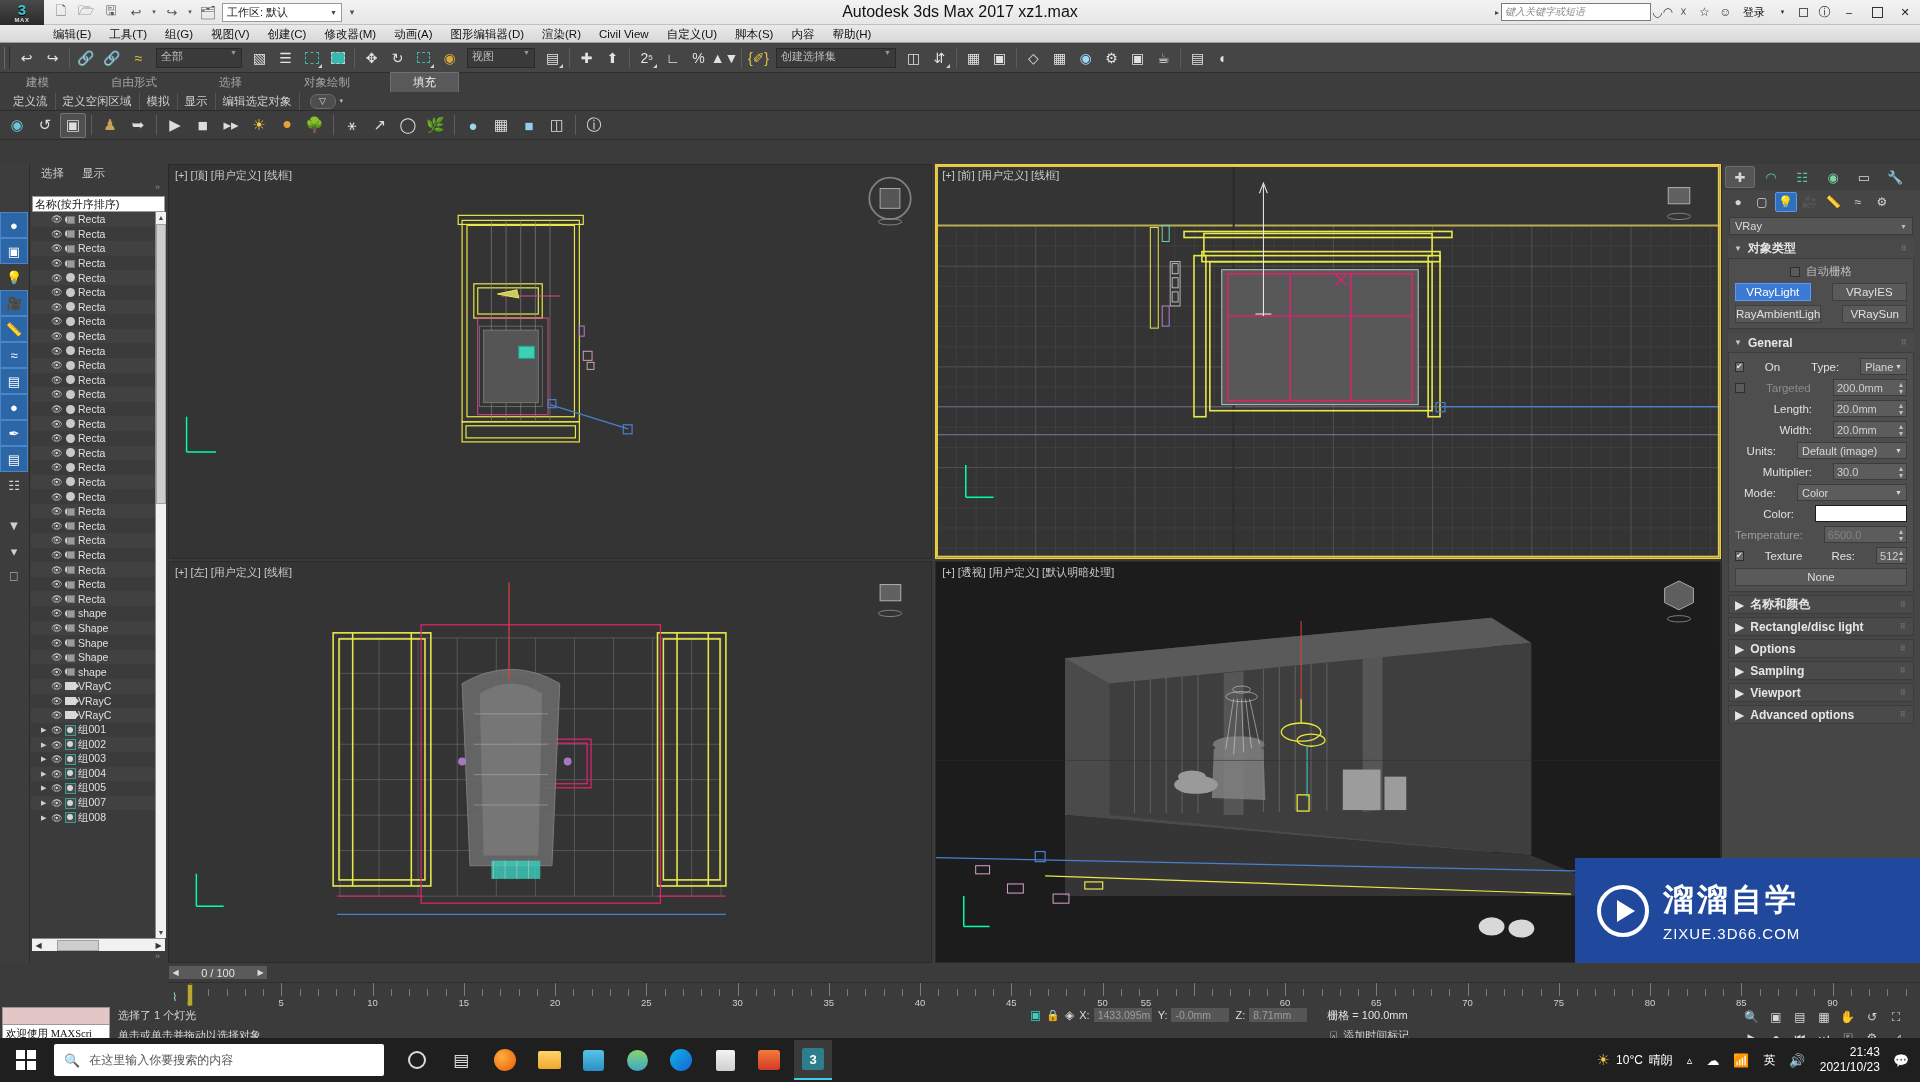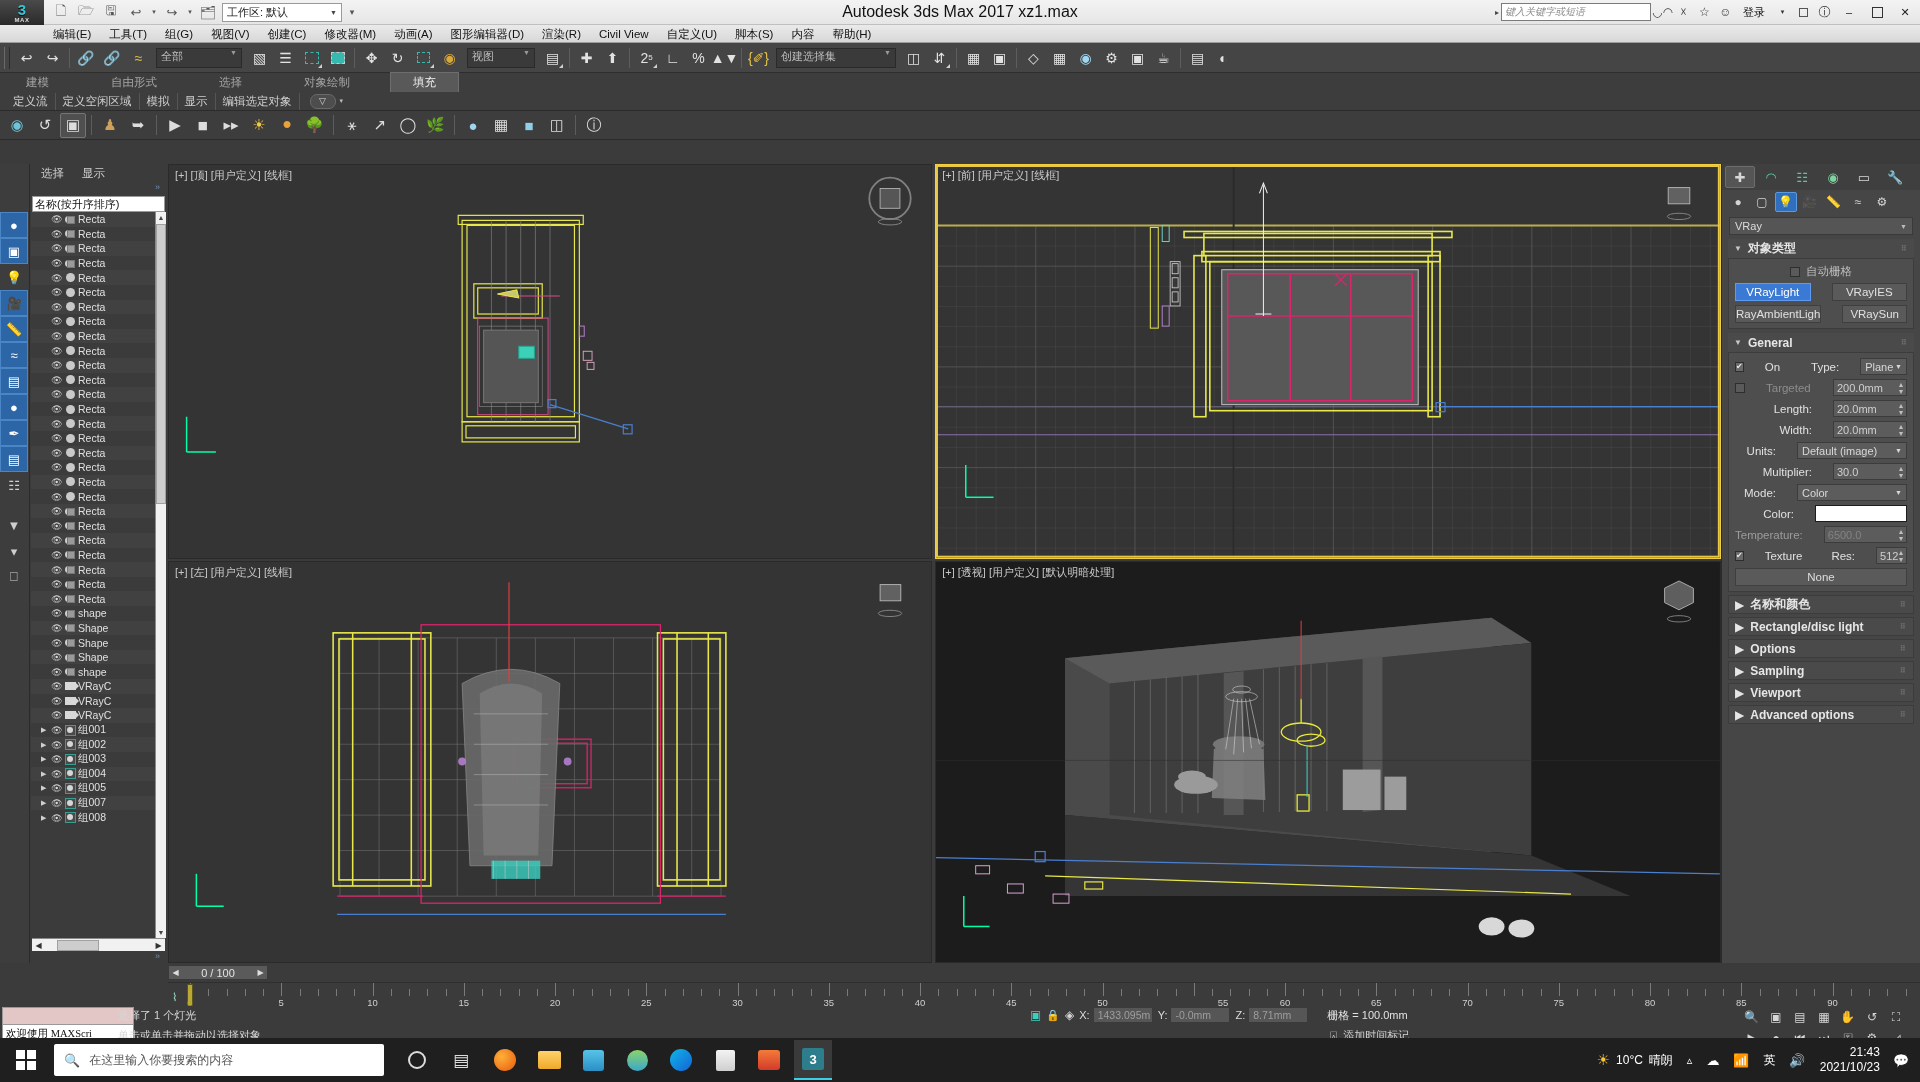--- a/index.html
+++ b/index.html
@@ -188,21 +188,21 @@
   .bottom{position:absolute;left:0;right:0;bottom:0;height:119px;background:#3b3b3b;}
   .timerow{position:absolute;left:168px;right:199px;top:0;height:19px;display:flex;align-items:center;}
   .tspin{height:15px;min-width:100px;background:#5a5a5a;border:1px solid #3a3a3a;display:flex;align-items:center;}
   .tspin .ab{width:13px;text-align:center;font-size:8px;color:#ddd;}
   .tspin .val{flex:1;text-align:center;font-size:11px;color:#e4e4e4;}
   .ruler{position:absolute;left:168px;right:0;top:19px;height:24px;background:#3b3b3b;border-top:1px solid #2e2e2e;}
   .rtick{position:absolute;bottom:10px;width:1px;background:#7a7a7a;}
   .rlab{position:absolute;bottom:-2px;font-size:9.5px;color:#cfcfcf;transform:translateX(-50%);}
   .slider{position:absolute;width:6px;height:22px;background:#b9a833;border:1px solid #5c5420;}
   .statusarea{position:absolute;left:0;right:0;top:43px;height:42px;}
-  .maxsbox{position:absolute;left:2px;top:1px;width:132px;}
+  .maxsbox{position:absolute;left:2px;top:1px;width:108px;}
   .maxs-pink{height:18px;background:#e3c7c7;border:1px solid #999;}
   .maxs-lbl{height:19px;background:#fff;border:1px solid #999;border-top:none;display:flex;align-items:center;padding-left:3px;font-size:10.5px;color:#111;font-family:"Liberation Serif",serif;}
   .stat1{position:absolute;left:118px;top:2px;font-size:11px;color:#d6d6d6;}
   .stat2{position:absolute;left:118px;top:22px;font-size:11px;color:#d6d6d6;}
   .coordwrap{position:absolute;left:1030px;top:1px;display:flex;align-items:center;gap:5px;}
   .cbox{display:flex;align-items:center;gap:3px;font-size:11px;color:#dcdcdc;}
   .cfield{width:60px;height:16px;background:#565656;border:1px solid #3a3a3a;font-size:10.5px;color:#9e9e9e;display:flex;align-items:center;padding-left:4px;}
   .gridlbl{font-size:11px;color:#e2e2e2;margin-left:14px;}
   .addkey{position:absolute;left:1330px;top:22px;font-size:11px;color:#cfcfcf;display:flex;align-items:center;gap:6px;}
   .navbtns{position:absolute;right:4px;top:0;width:185px;height:42px;}
@@ -1317,21 +1317,21 @@
         <div class="rtick" style="left: 879.75px; height: 7px;"></div>
         <div class="rtick" style="left: 898px; height: 7px;"></div>
         <div class="rtick" style="left: 916.25px; height: 7px;"></div>
         <div class="rtick" style="left: 934.5px; height: 13px;"></div>
         <div class="rlab" style="left: 934.5px;">50</div>
         <div class="rtick" style="left: 952.75px; height: 7px;"></div>
         <div class="rtick" style="left: 971px; height: 7px;"></div>
         <div class="rtick" style="left: 989.25px; height: 7px;"></div>
         <div class="rtick" style="left: 1007.5px; height: 7px;"></div>
         <div class="rtick" style="left: 1025.75px; height: 13px;"></div>
-        <div class="rlab" style="left: 1055px;">55</div>
+        <div class="rlab" style="left: 978px;">55</div>
         <div class="rtick" style="left: 1044px; height: 7px;"></div>
         <div class="rtick" style="left: 1062.25px; height: 7px;"></div>
         <div class="rtick" style="left: 1080.5px; height: 7px;"></div>
         <div class="rtick" style="left: 1098.75px; height: 7px;"></div>
         <div class="rtick" style="left: 1117px; height: 13px;"></div>
         <div class="rlab" style="left: 1117px;">60</div>
         <div class="rtick" style="left: 1135.25px; height: 7px;"></div>
         <div class="rtick" style="left: 1153.5px; height: 7px;"></div>
         <div class="rtick" style="left: 1171.75px; height: 7px;"></div>
         <div class="rtick" style="left: 1190px; height: 7px;"></div>
@@ -1420,20 +1420,29 @@
         <div class="navb" style="left:34px;top:22px">●</div>
         <div class="navb" style="left:58px;top:22px">⏮</div>
         <div class="navb" style="left:82px;top:22px">⏭</div>
         <div class="navb" style="left:106px;top:22px">⚿</div>
         <div class="navb" style="left:130px;top:22px">⚙</div>
         <div class="navb" style="left:154px;top:22px">◿</div>
       </div>
     </div>
   </div>
 
+  <div class="watermark">
+    <div class="wm-play">
+        <i></i>
+      </div>
+    <div>
+      <div class="wm-t1">溜溜自学</div>
+      <div class="wm-t2">ZIXUE.3D66.COM</div>
+    </div>
+  </div>
 
   <div class="taskbar">
     <div class="tb-start">
       <div class="winlogo">
           <div></div>
           <div></div>
           <div></div>
           <div></div>
         </div>
     </div>

